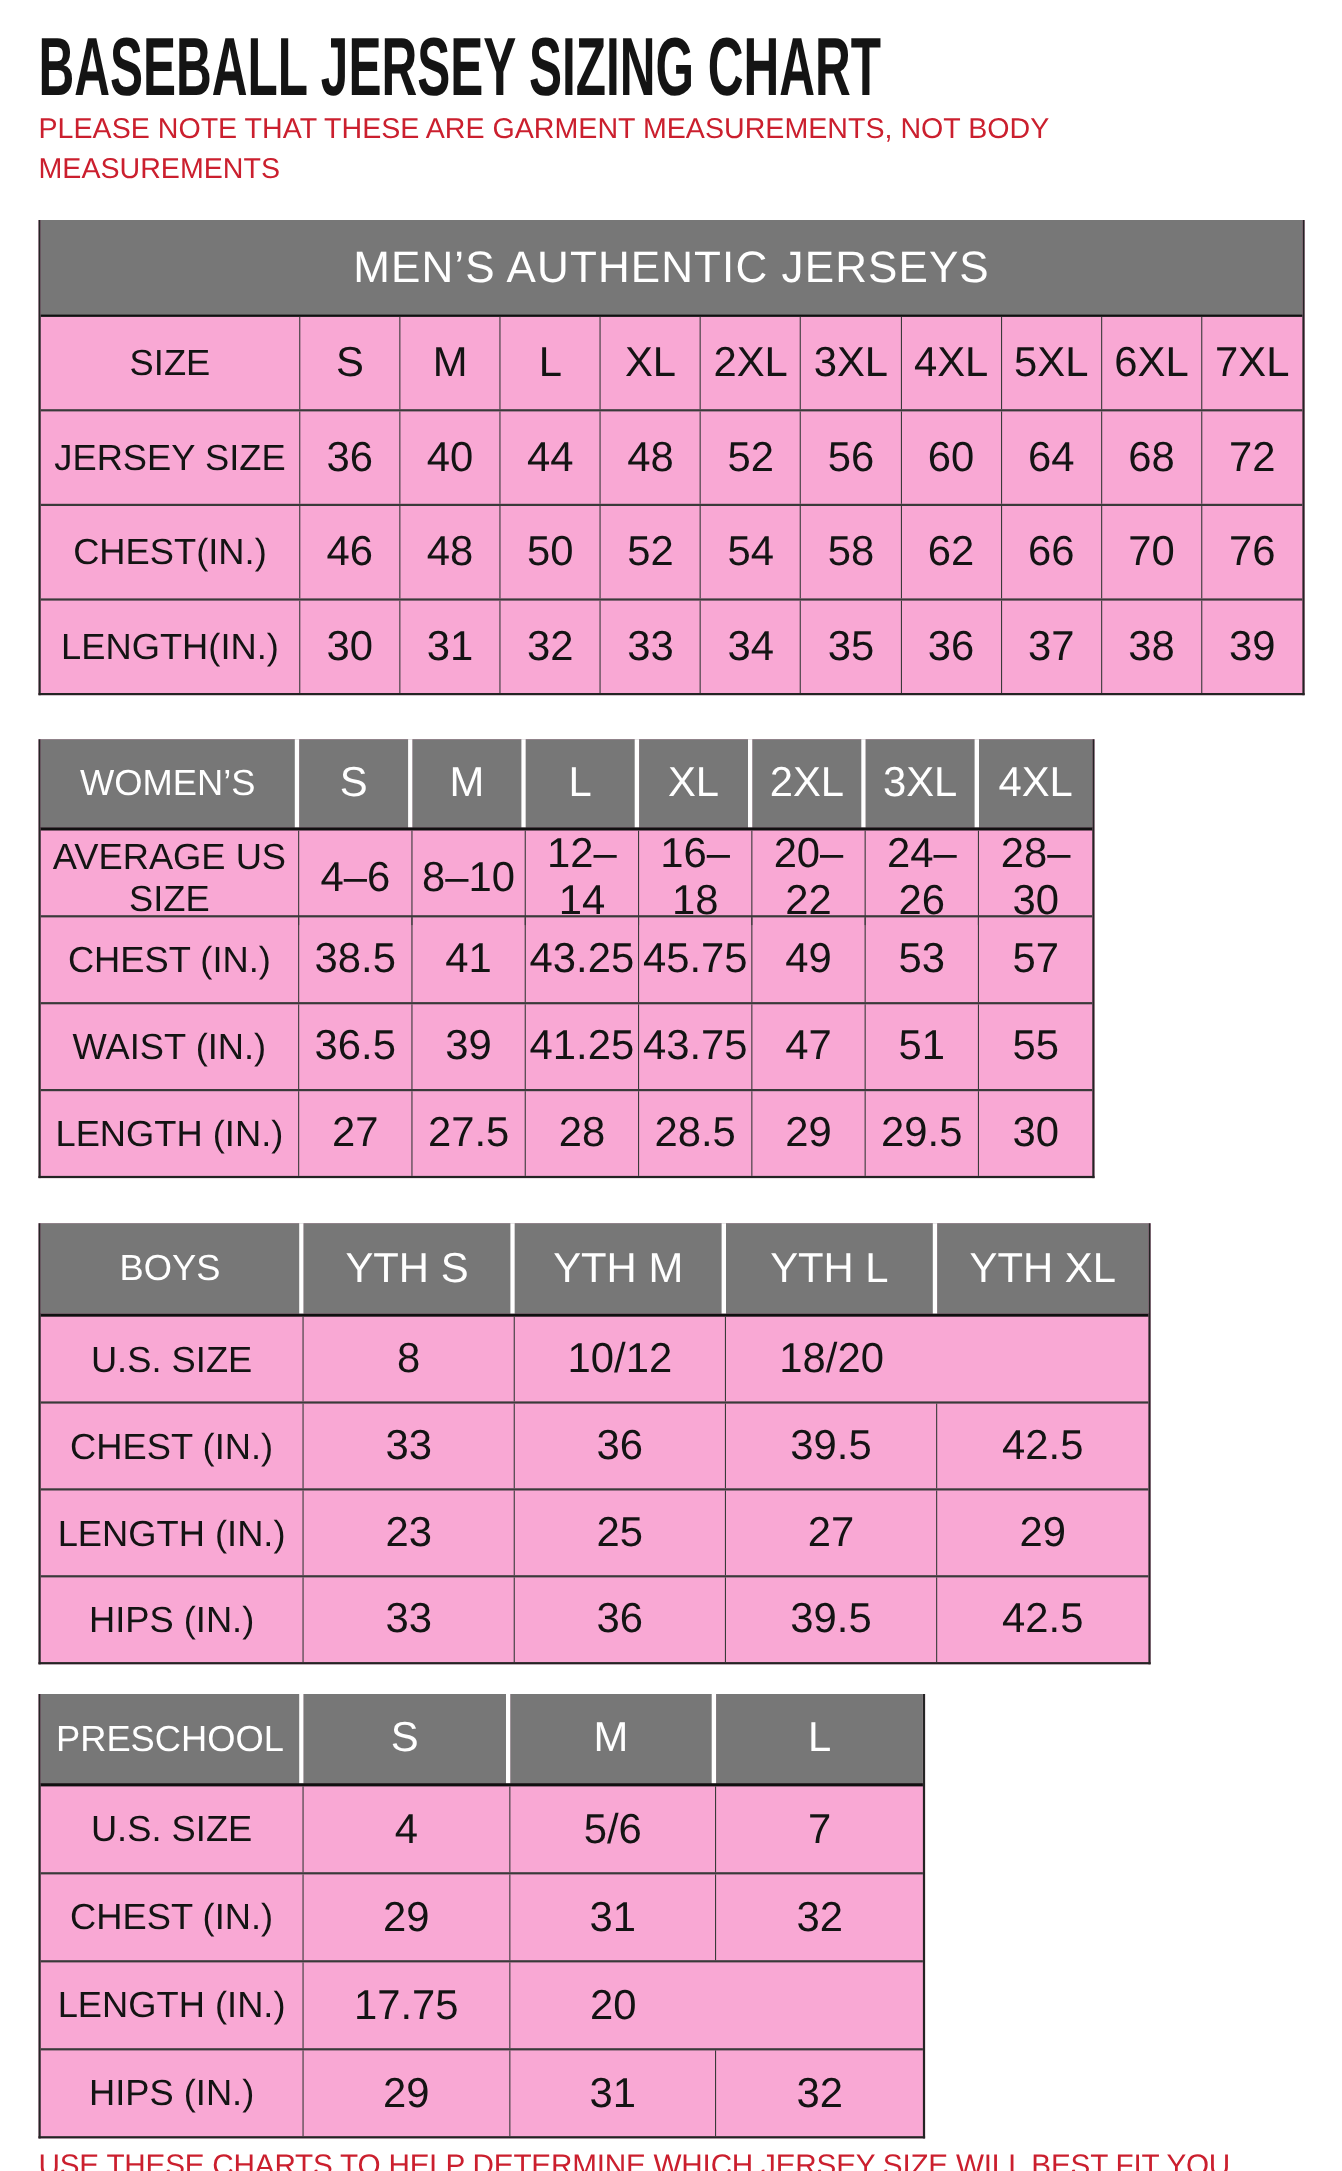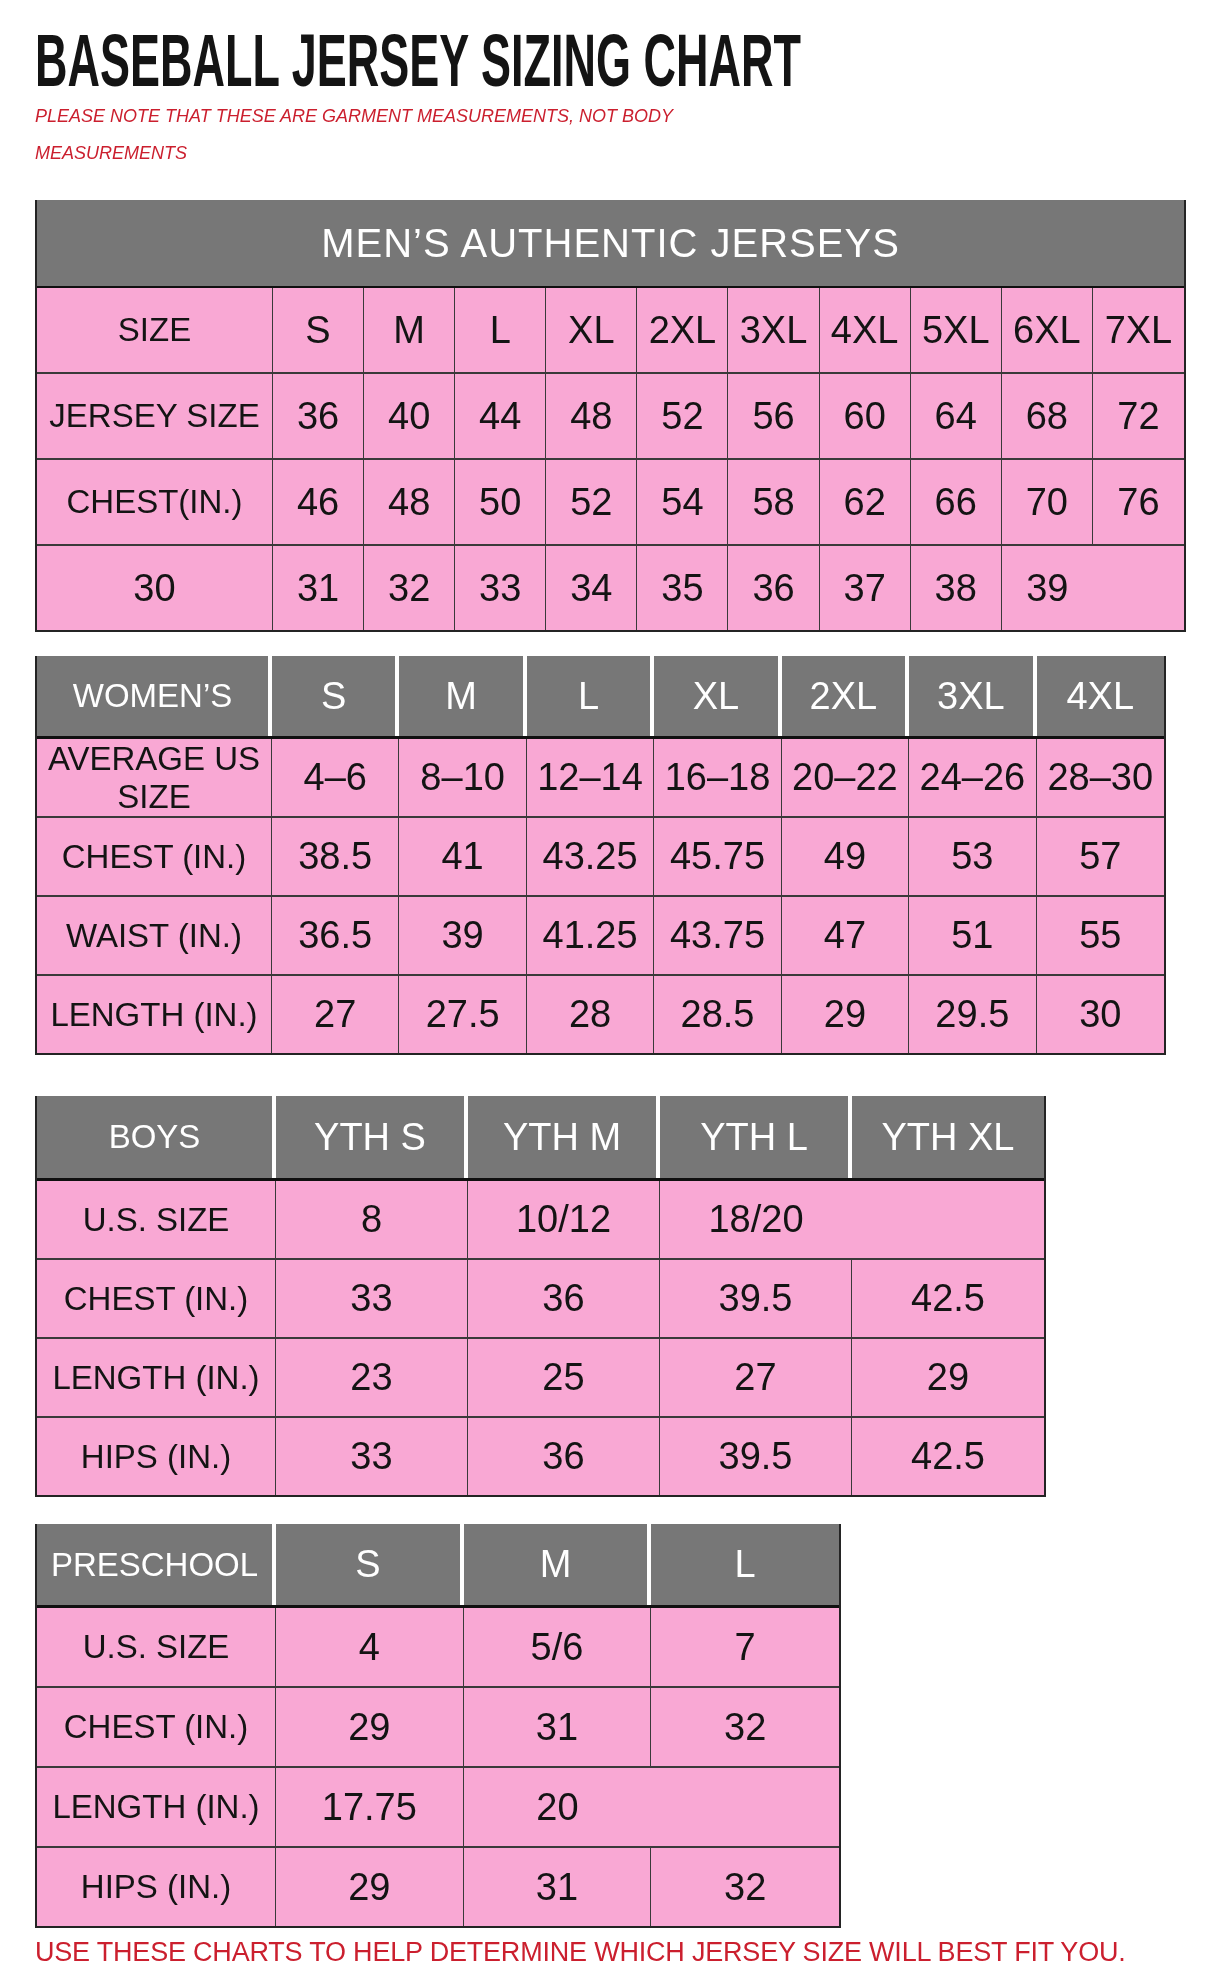--- a/index.html
+++ b/index.html
@@ -22,21 +22,21 @@
   .title-inner{
     display:inline-block;
     font-size:75px;
     font-weight:700;
     letter-spacing:0;
     transform:scaleX(0.60);
     transform-origin:0 60%;
   }
 
   
-  .note{margin-top:2px;color:var(--red);font-size:18px;line-height:37px;font-style:italic;}
+  .note{margin-top:2px;color:var(--red);font-size:26px;line-height:37px;}
   .note-line{display:block;}
 
   
   .tbl{
     box-sizing:border-box;
     border:2px solid #242424;
     border-top:none;
     background:#f9a8d4;
   }
   .trow{display:grid;border-bottom:2px solid var(--line);}
@@ -67,21 +67,21 @@
     font-size:38px;
   }
   .hrow .hcell:last-child{border-right:none;}
   .hrow .hcell.lbl{font-size:33px;}
 
   
   .mens{width:1151px;margin-top:28px;}
   .cols-mens{grid-template-columns:236px repeat(10,1fr);height:84px;}
 
   
-  .womens{width:1131px;margin-top:24px;}
+  .womens{width:960px;margin-top:40px;}
   .cols-womens{grid-template-columns:235px repeat(7,1fr);height:77px;}
   .womens .hrow{height:80px;}
 
   
   .boys{width:1011px;margin-top:41px;}
   .cols-boys{grid-template-columns:239px repeat(4,1fr);height:77px;}
   .boys .hrow{height:82px;}
 
   
   .pre{width:806px;margin-top:27px;}
@@ -140,20 +140,21 @@
       <div class="cell">50</div>
       <div class="cell">52</div>
       <div class="cell">54</div>
       <div class="cell">58</div>
       <div class="cell">62</div>
       <div class="cell">66</div>
       <div class="cell">70</div>
       <div class="cell">76</div>
     </div>
     <div class="trow cols-mens">
+      <div class="cell lbl">LENGTH(IN.)</div>
       <div class="cell">30</div>
       <div class="cell">31</div>
       <div class="cell">32</div>
       <div class="cell">33</div>
       <div class="cell">34</div>
       <div class="cell">35</div>
       <div class="cell">36</div>
       <div class="cell">37</div>
       <div class="cell">38</div>
       <div class="cell">39</div>

